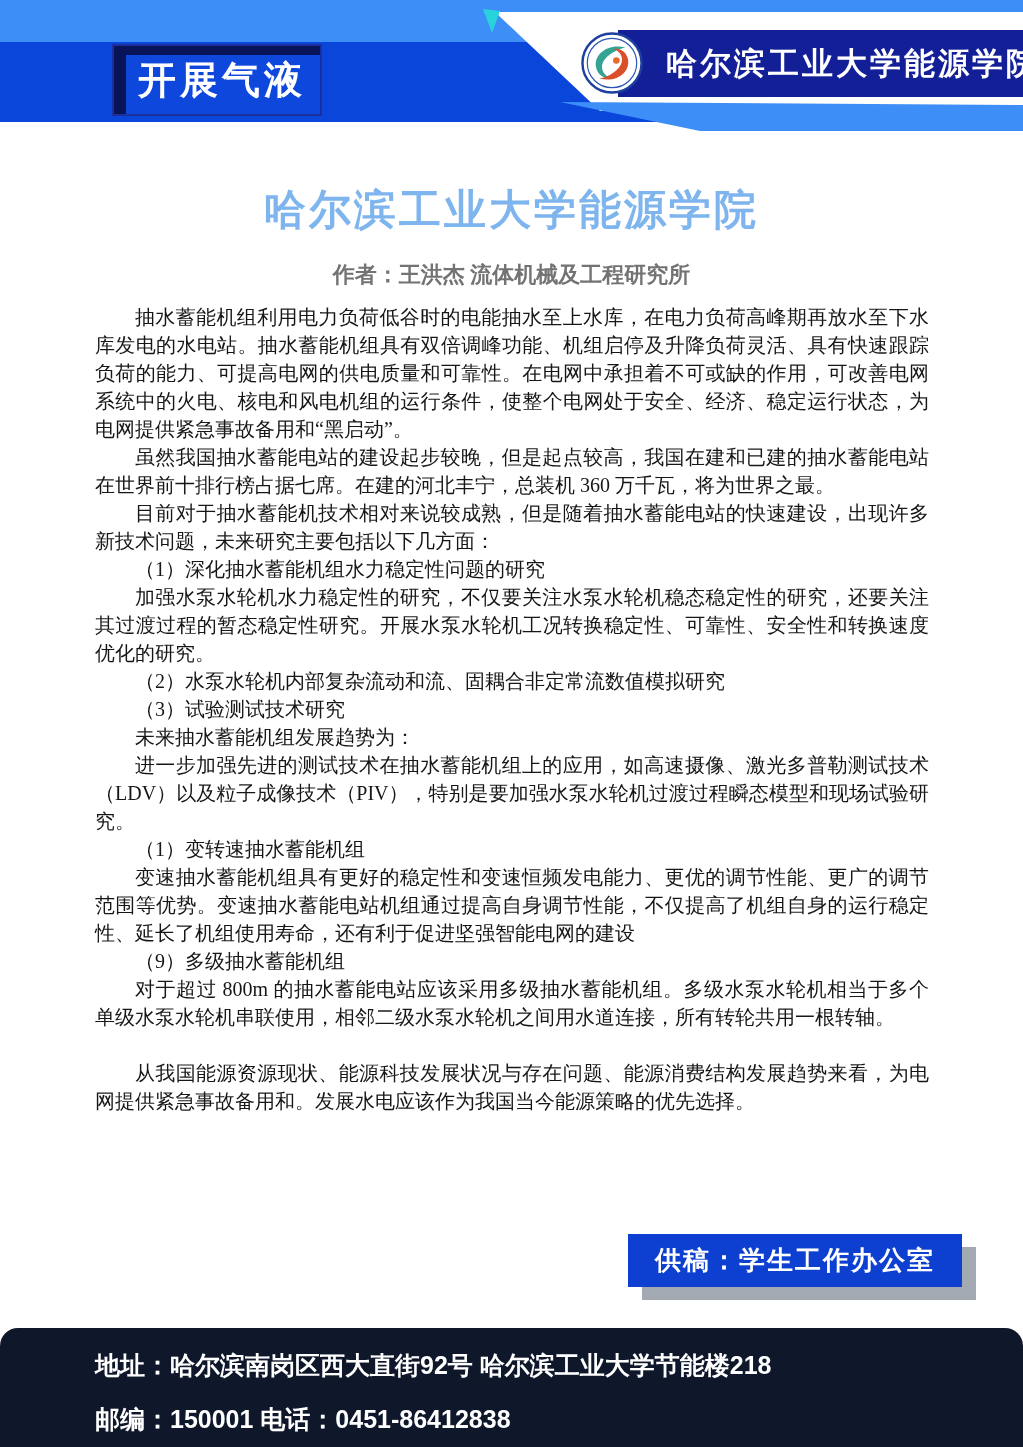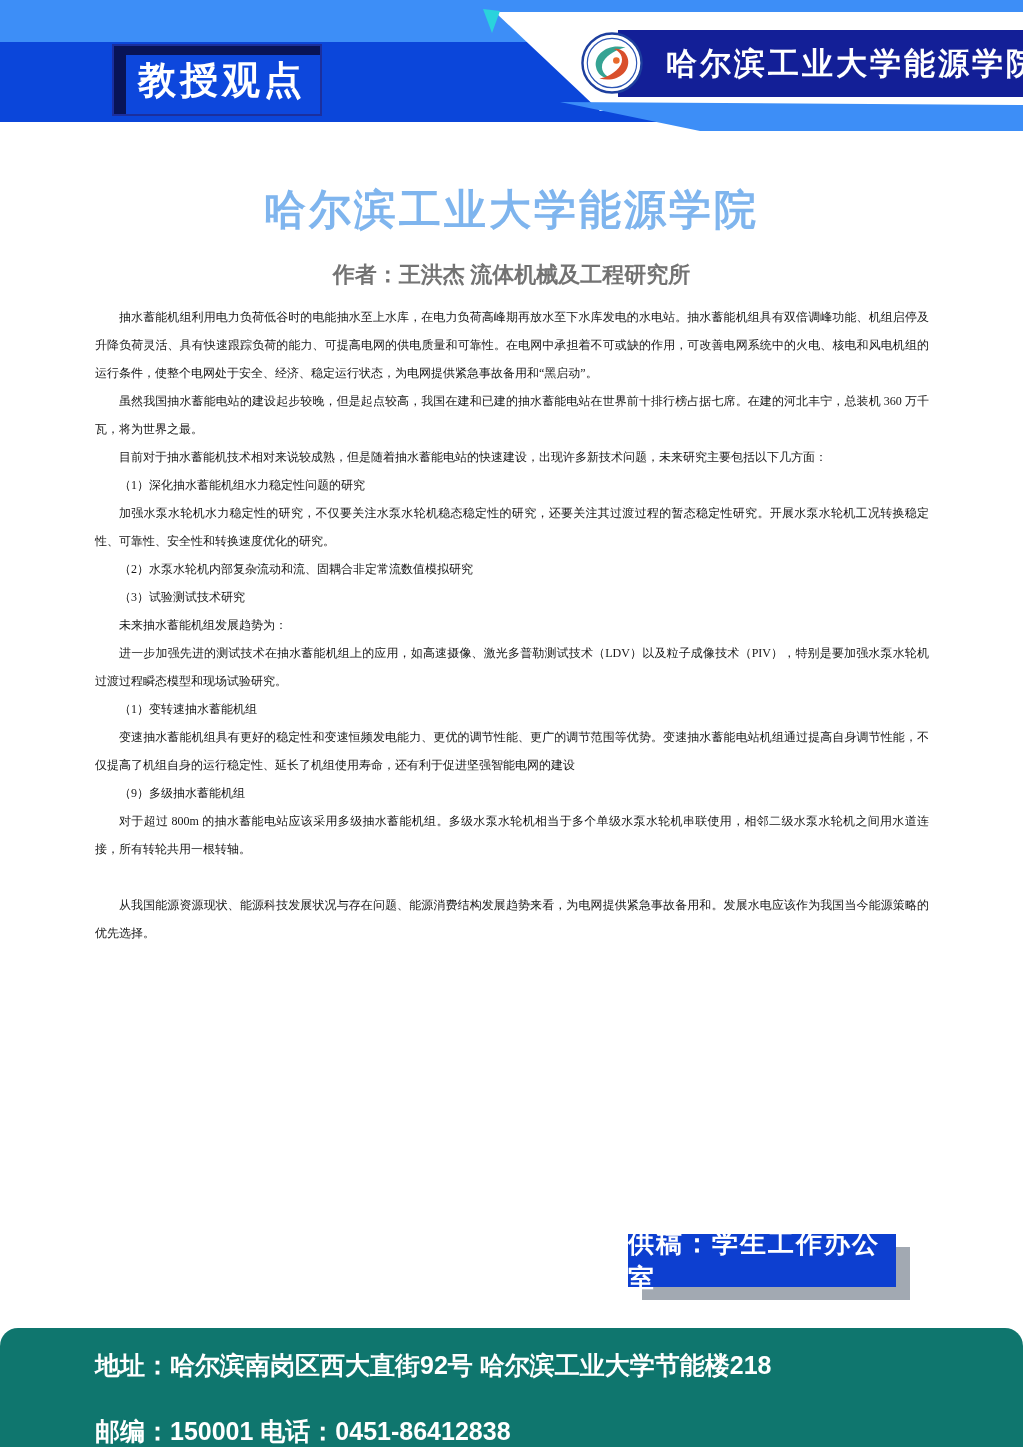--- a/index.html
+++ b/index.html
@@ -57,50 +57,50 @@
     letter-spacing:3px;
     font-family:"Liberation Sans","DejaVu Sans",sans-serif;
   }
   .byline{
     position:absolute;top:260px;left:0;width:1023px;
     text-align:center;color:#737373;font-size:22px;font-weight:bold;
     font-family:"Liberation Serif","DejaVu Serif",serif;
   }
   .body-text{
     position:absolute;top:303px;left:95px;width:834px;
-    color:#161616;font-size:12px;line-height:28px;
+    color:#161616;font-size:20px;line-height:28px;
     text-align:justify;
   }
   .body-text p{margin:0;text-indent:2em;}
   .body-text p.gap-before{margin-top:28px;}
 
   
   .contrib-box{
-    position:absolute;top:1234px;left:628px;width:268px;height:53px;
+    position:absolute;top:1234px;left:628px;width:334px;height:53px;
     background:#0d3fd0;
     box-shadow:14px 13px 0 #a2a9b2;
     display:flex;align-items:center;justify-content:center;
   }
   .contrib-box span{
     color:#ffffff;font-weight:bold;font-size:26px;letter-spacing:2px;
     font-family:"Liberation Sans","DejaVu Sans",sans-serif;
   }
 
   
   .footer{
     position:absolute;bottom:0;left:0;width:1023px;height:119px;
-    background:#0f766e;border-radius:18px 18px 0 0;
+    background:#0f172a;border-radius:18px 18px 0 0;
     box-sizing:border-box;padding:22px 0 0 95px;
     font-family:"Liberation Sans","DejaVu Sans",sans-serif;
   }
   .footer div{
     color:#ffffff;font-weight:bold;font-size:25px;line-height:30px;
     white-space:nowrap;
   }
-  .footer .footer-line2{margin-top:36px;}
+  .footer .footer-line2{margin-top:24px;}
 </style>
 </head>
 <body>
 
 <div class="page">
 
   <header class="header">
     <div class="strip-light"></div>
     <div class="band-dark"></div>
     <div class="swoosh-white"></div>
@@ -115,21 +115,21 @@
       <svg width="62" height="62" viewBox="0 0 64 64">
         <circle cx="32" cy="32" r="30.5" fill="#ffffff" stroke="#1d3f9e" stroke-width="2.5"></circle>
         <circle cx="32" cy="32" r="25.5" fill="none" stroke="#2b55b4" stroke-width="1.2"></circle>
         <path d="M46 16 C28 11 13 23 15.5 36 C17 44 24 48.5 30 47 C22 44 18.5 35 25 27.5 C31.5 20.5 40 17 46 16 Z" fill="#35a393"></path>
         <path d="M19 48 C37 53 51 41 48.5 28 C47 20.5 40 16 34 17.5 C42 20.5 45.5 29.5 39 37 C32.5 44 25 47.5 19 48 Z" fill="#d94f2b"></path>
         <circle cx="36.5" cy="29.5" r="3.4" fill="#e8692b"></circle>
       </svg>
     </div>
 
     <div class="section-box">
-      <span>教授观点</span>
+      <span>开展气液</span>
     </div>
   </header>
 
   <main>
     <h1 class="article-title">哈尔滨工业大学能源学院</h1>
     <div class="byline">作者：王洪杰 流体机械及工程研究所</div>
     <div class="body-text">
         <p>抽水蓄能机组利用电力负荷低谷时的电能抽水至上水库，在电力负荷高峰期再放水至下水库发电的水电站。抽水蓄能机组具有双倍调峰功能、机组启停及升降负荷灵活、具有快速跟踪负荷的能力、可提高电网的供电质量和可靠性。在电网中承担着不可或缺的作用，可改善电网系统中的火电、核电和风电机组的运行条件，使整个电网处于安全、经济、稳定运行状态，为电网提供紧急事故备用和“黑启动”。</p>
         <p>虽然我国抽水蓄能电站的建设起步较晚，但是起点较高，我国在建和已建的抽水蓄能电站在世界前十排行榜占据七席。在建的河北丰宁，总装机 360 万千瓦，将为世界之最。</p>
         <p>目前对于抽水蓄能机技术相对来说较成熟，但是随着抽水蓄能电站的快速建设，出现许多新技术问题，未来研究主要包括以下几方面：</p>

